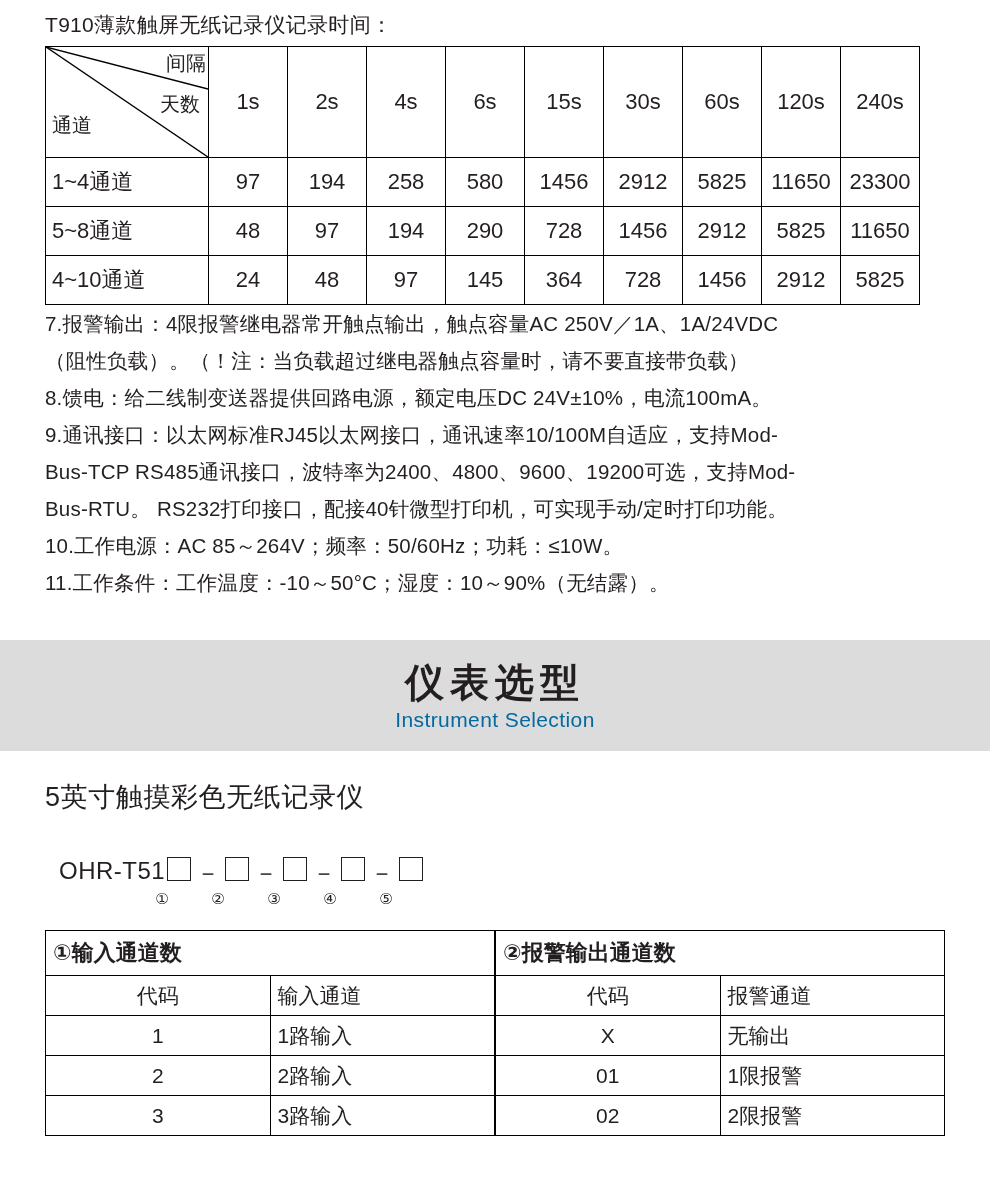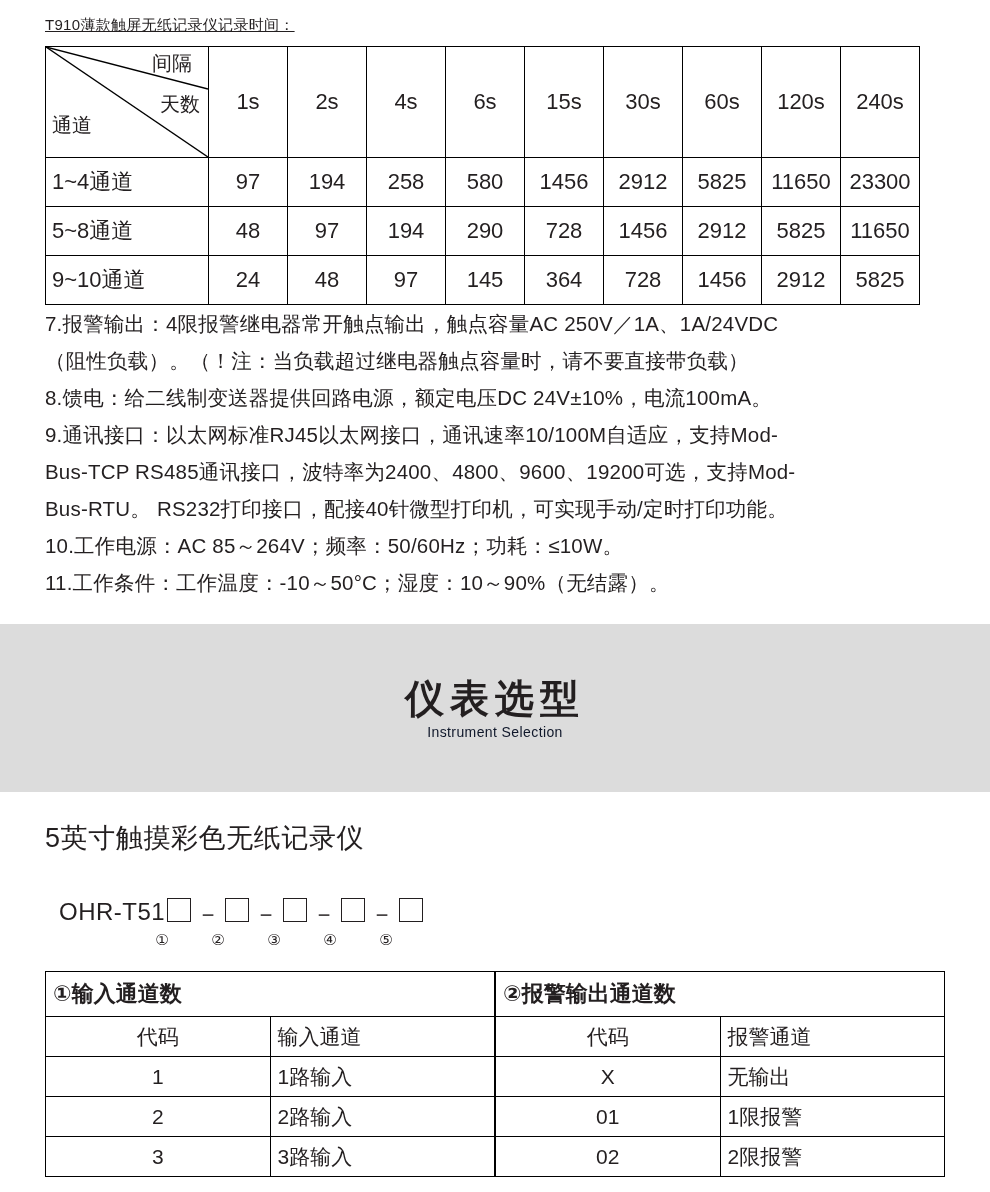--- a/index.html
+++ b/index.html
@@ -19,25 +19,24 @@
   .page {
     width: 990px;
     position: relative;
   }
 
   
   .top-section {
     padding: 10px 45px 0 45px;
   }
   .intro-line {
-    font-size: 15px;
+    font-size: 21px;
     line-height: 30px;
     letter-spacing: 0.3px;
     margin-bottom: 6px;
-    text-decoration: underline;
   }
 
   
   table.rec {
     border-collapse: collapse;
     table-layout: fixed;
     width: 875px;
     margin: 0 0 0 0;
   }
   table.rec td, table.rec th {
@@ -57,21 +56,21 @@
   td.corner svg {
     position: absolute;
     left: 0; top: 0;
     width: 100%; height: 100%;
   }
   .corner-lbl {
     position: absolute;
     font-size: 20px;
     white-space: nowrap;
   }
-  .corner-lbl.interval { right: 16px; top: 3px; }
+  .corner-lbl.interval { right: 2px; top: 3px; }
   .corner-lbl.days { right: 8px; top: 44px; }
   .corner-lbl.channel { left: 6px; bottom: 18px; }
   table.rec td.rowhdr {
     text-align: left;
     padding-left: 6px;
     font-size: 22px;
   }
   table.rec td.hcell {
     height: 110px;
   }
@@ -82,42 +81,42 @@
     font-size: 20.5px;
     line-height: 37px;
     letter-spacing: 0.2px;
   }
   .specs p {
     margin: 0;
   }
 
   
   .band {
-    margin-top: 23px;
+    margin-top: 39px;
     background: #dcdcdc;
-    height: 168px;
+    height: 111px;
     position: relative;
   }
   .band-inner {
     position: absolute;
     left: 0; right: 0;
     top: 50%;
     transform: translateY(-50%);
     text-align: center;
   }
   .band-title {
     font-size: 39px;
     font-weight: bold;
     letter-spacing: 6px;
     color: #231f20;
     line-height: 46px;
   }
   .band-sub {
-    font-size: 14px;
-    color: #0f172a;
+    font-size: 21px;
+    color: #0369a1;
     letter-spacing: 0.4px;
     margin-top: 2px;
   }
 
   
   .sel-section {
     padding: 28px 45px 0 45px;
   }
   .sel-heading {
     font-size: 27px;
@@ -245,21 +244,21 @@
             <td>97</td>
             <td>194</td>
             <td>290</td>
             <td>728</td>
             <td>1456</td>
             <td>2912</td>
             <td>5825</td>
             <td>11650</td>
           </tr>
           <tr>
-            <td class="rowhdr">9~10通道</td>
+            <td class="rowhdr">4~10通道</td>
             <td>24</td>
             <td>48</td>
             <td>97</td>
             <td>145</td>
             <td>364</td>
             <td>728</td>
             <td>1456</td>
             <td>2912</td>
             <td>5825</td>
           </tr>

